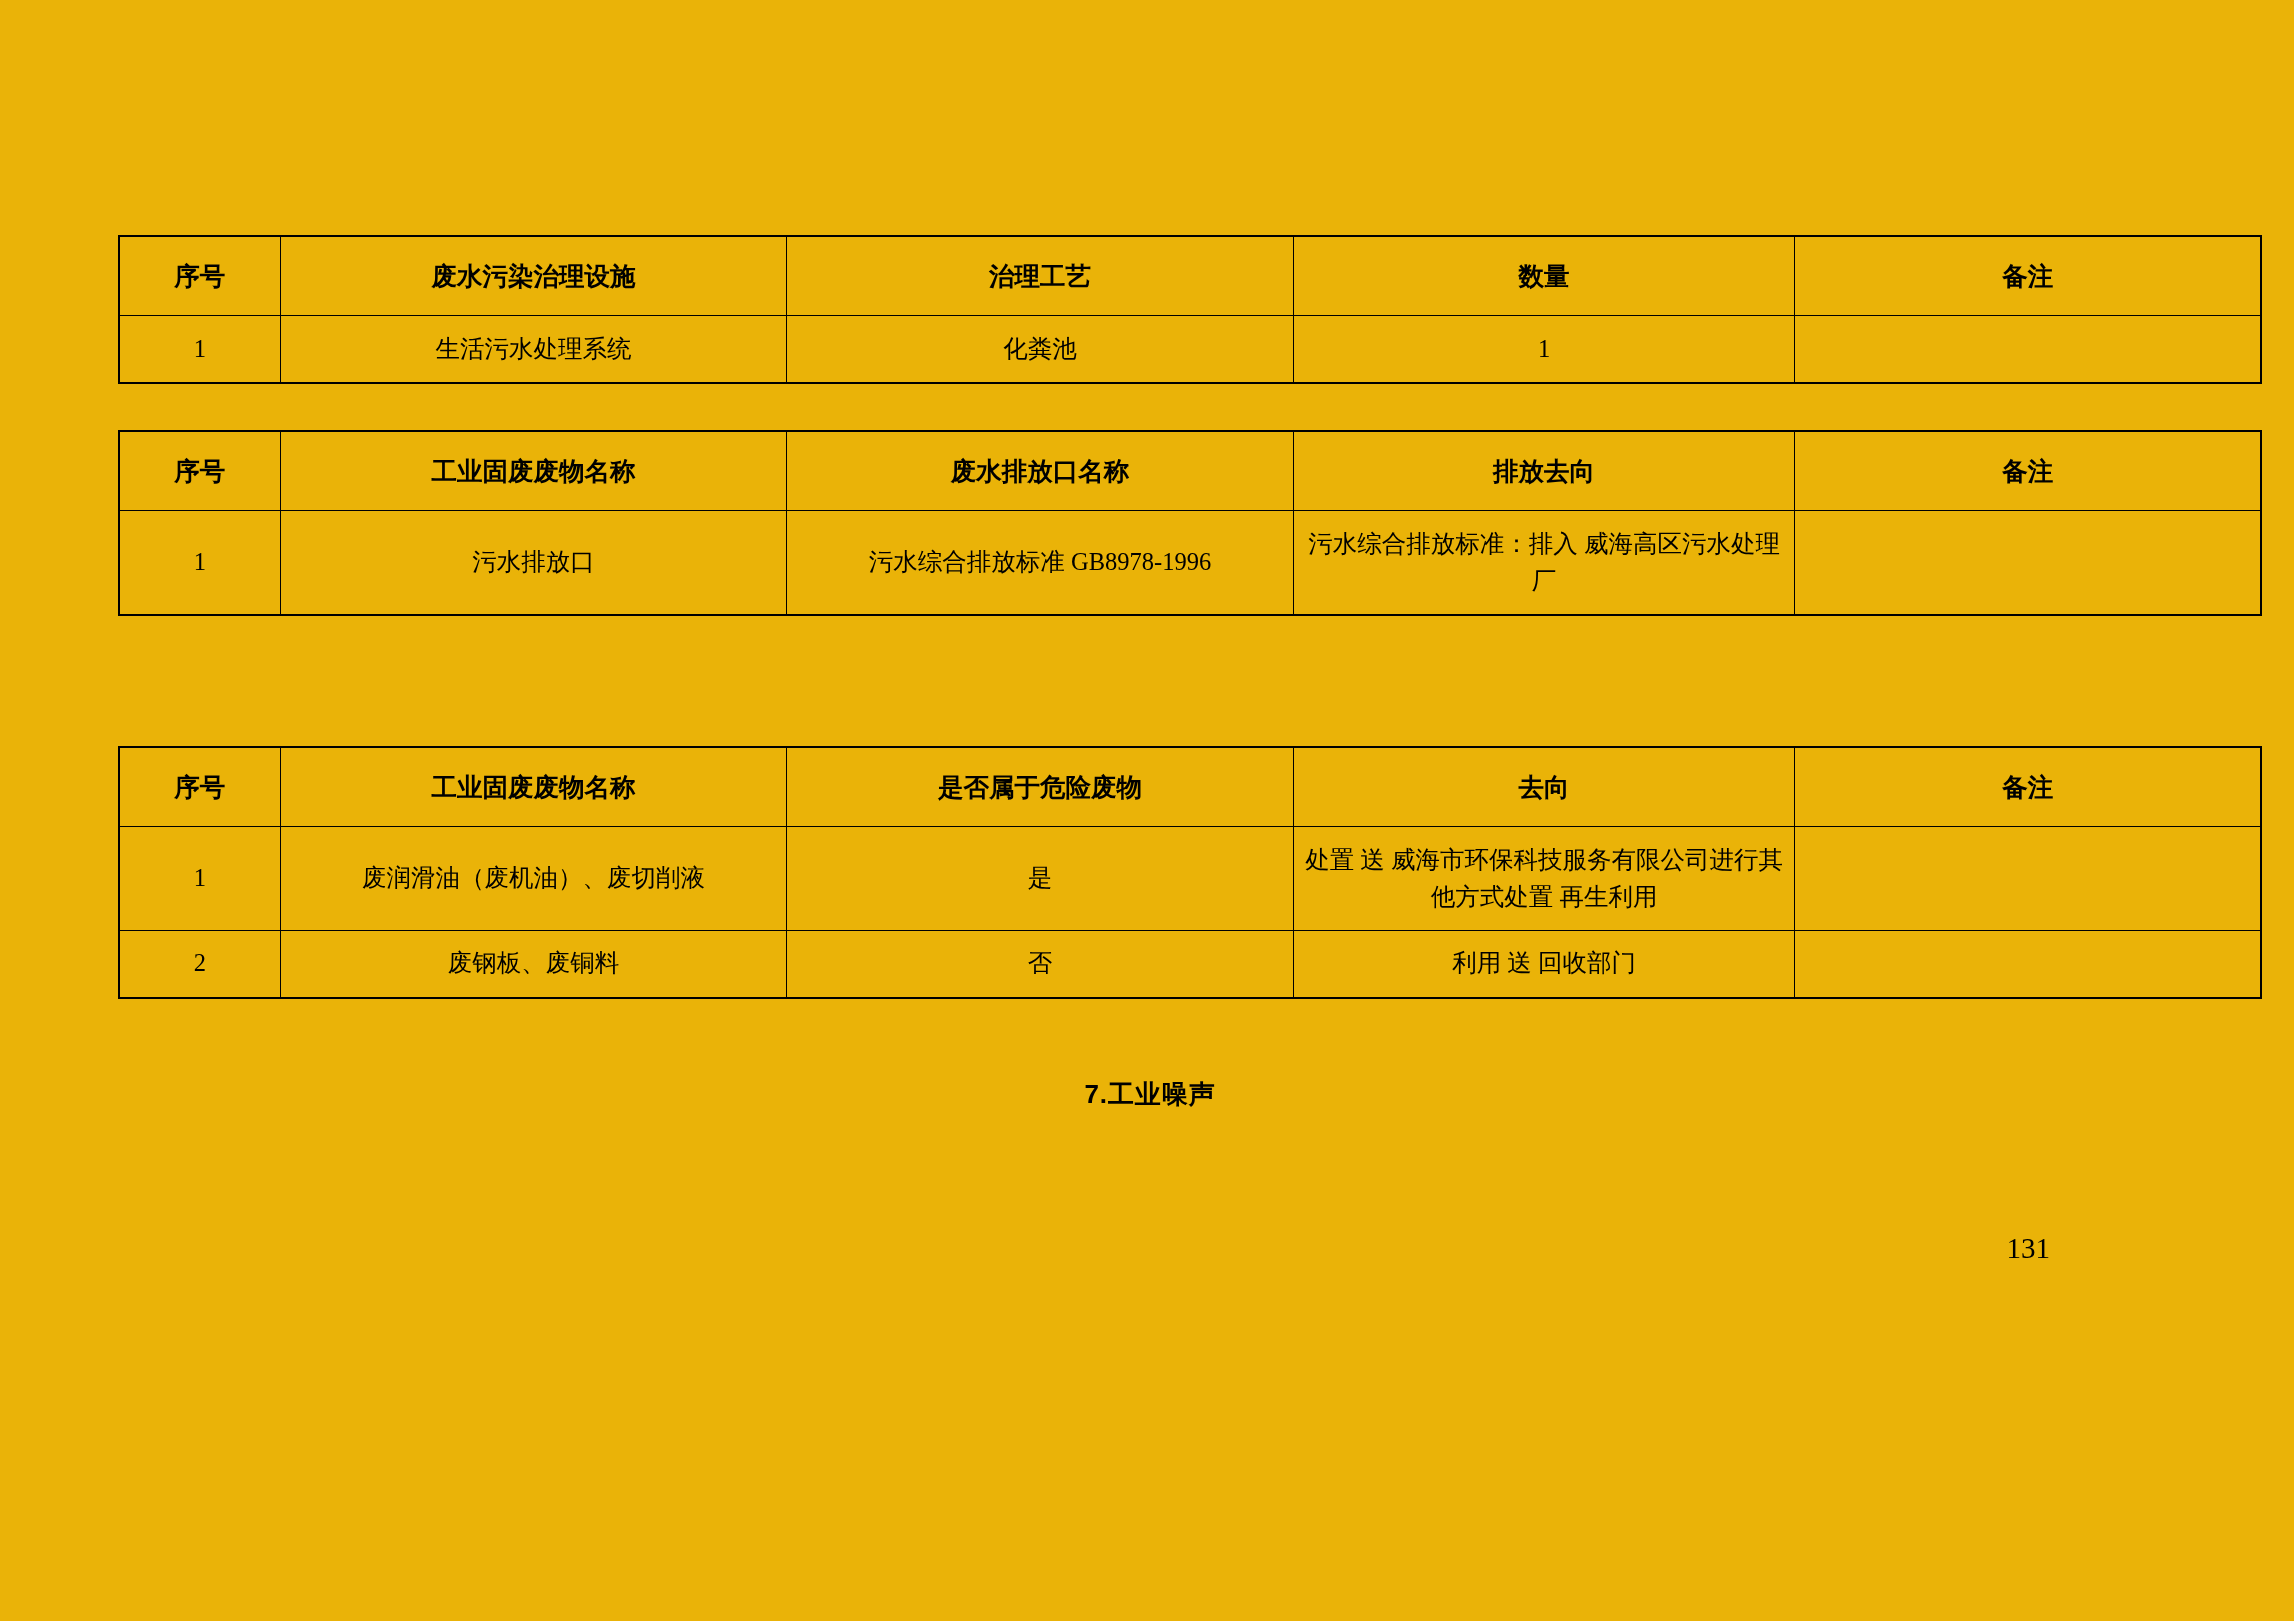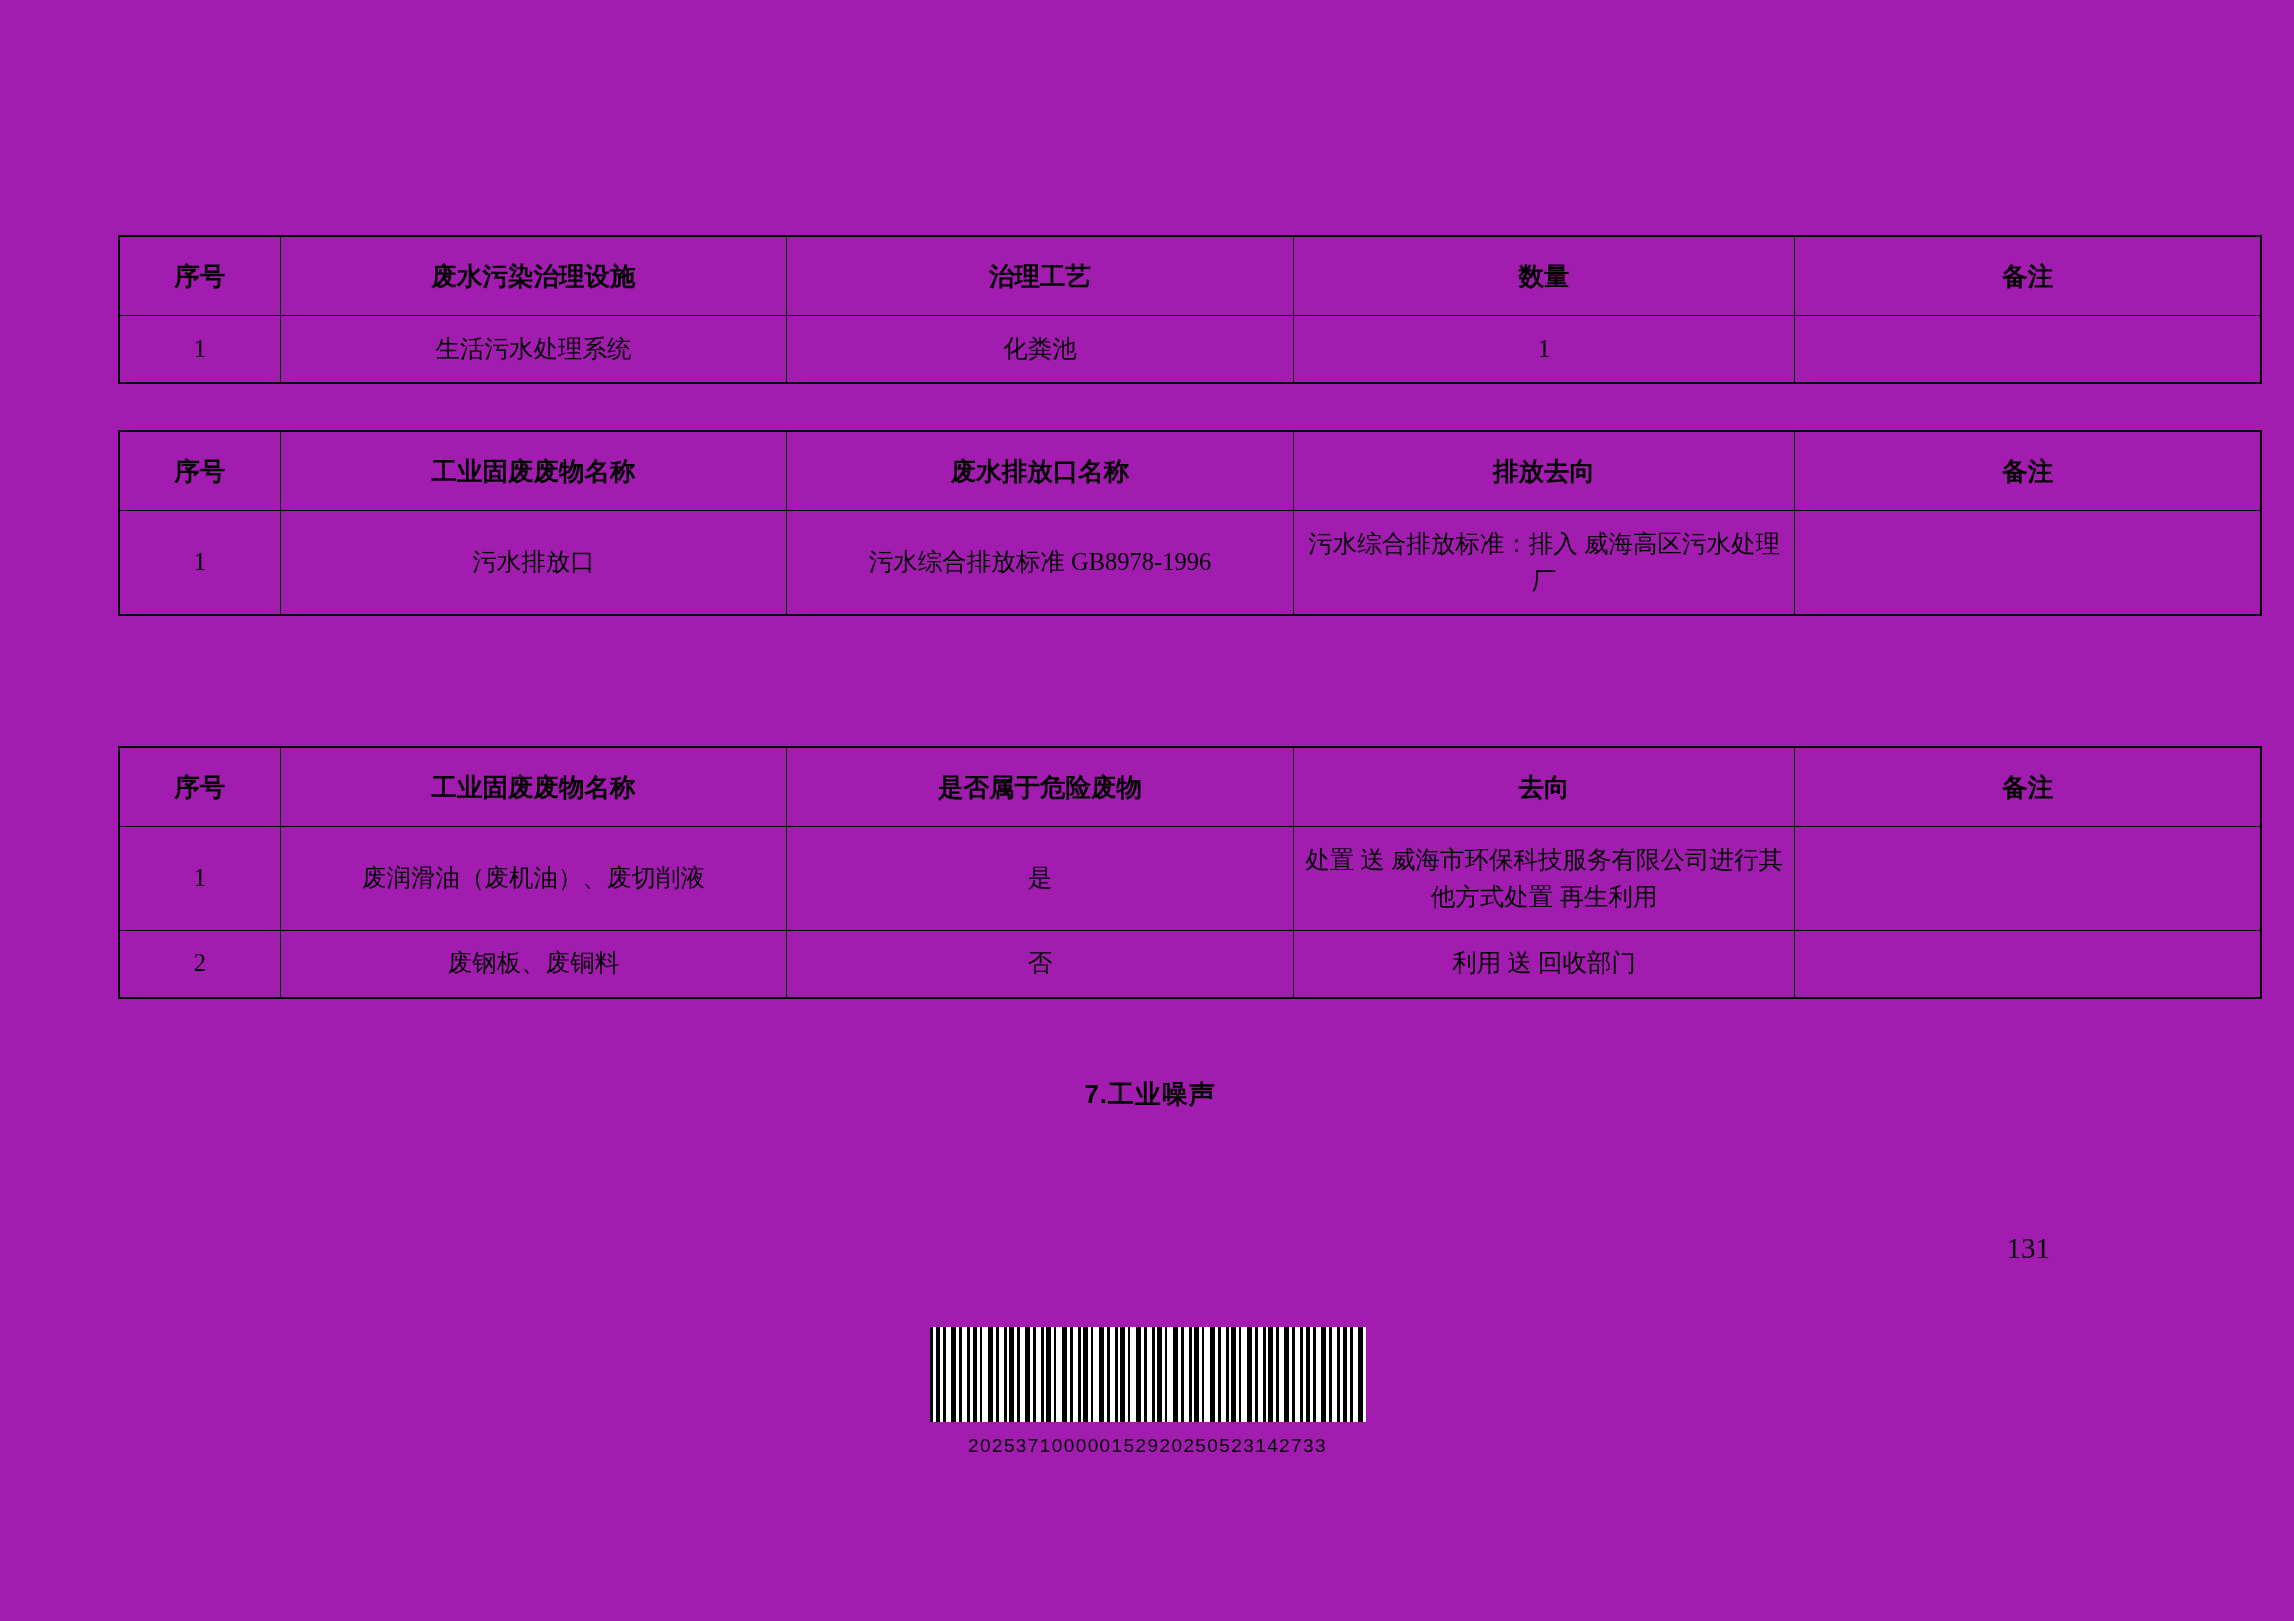--- a/index.html
+++ b/index.html
@@ -14,21 +14,21 @@
     color: #000000;
     position: relative;
     overflow: hidden;
   }
   .page {
     position: absolute;
     top: 0;
     left: 0;
     width: 2295px;
     height: 1622px;
-    background: #a21caf;
+    background: #eab308;
   }
 
   table.doc-table {
     border-collapse: collapse;
     width: 2064px;
     table-layout: fixed;
     border: 2.7px solid #000;
   }
   table.doc-table td {
     border: 1.4px solid #000;
@@ -177,19 +177,15 @@
         <td class="body-cell"></td>
       </tr>
     </tbody>
       </table>
   </div>
 
   <div class="title7 section-title">7.工业噪声</div>
 
   <div class="page-number">131</div>
 
-  <div class="barcode-area">
-    <div class="barcode"></div>
-    <div class="barcode-text">202537100000152920250523142733</div>
-  </div>
 
 </div>
 
 
 </body></html>

